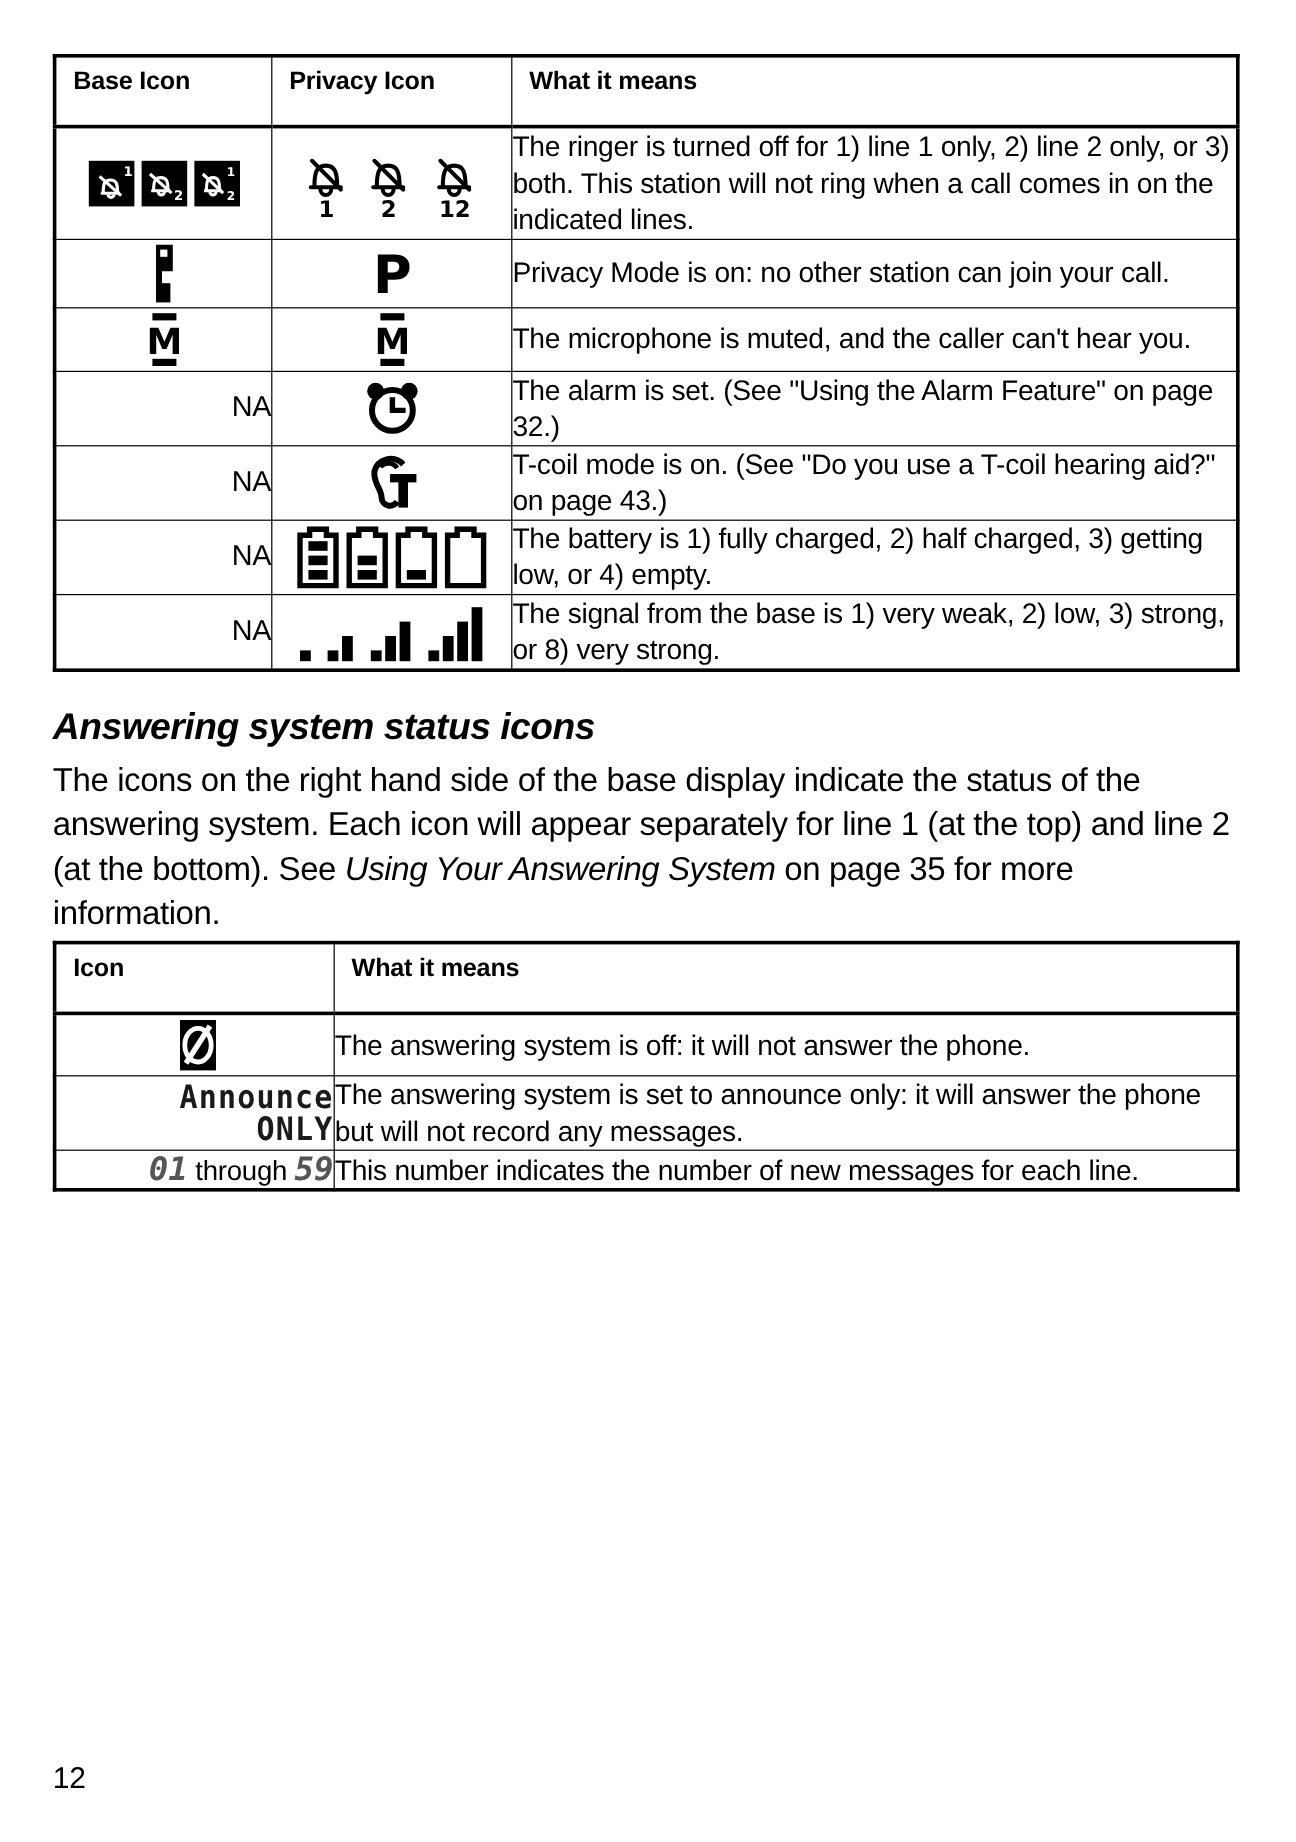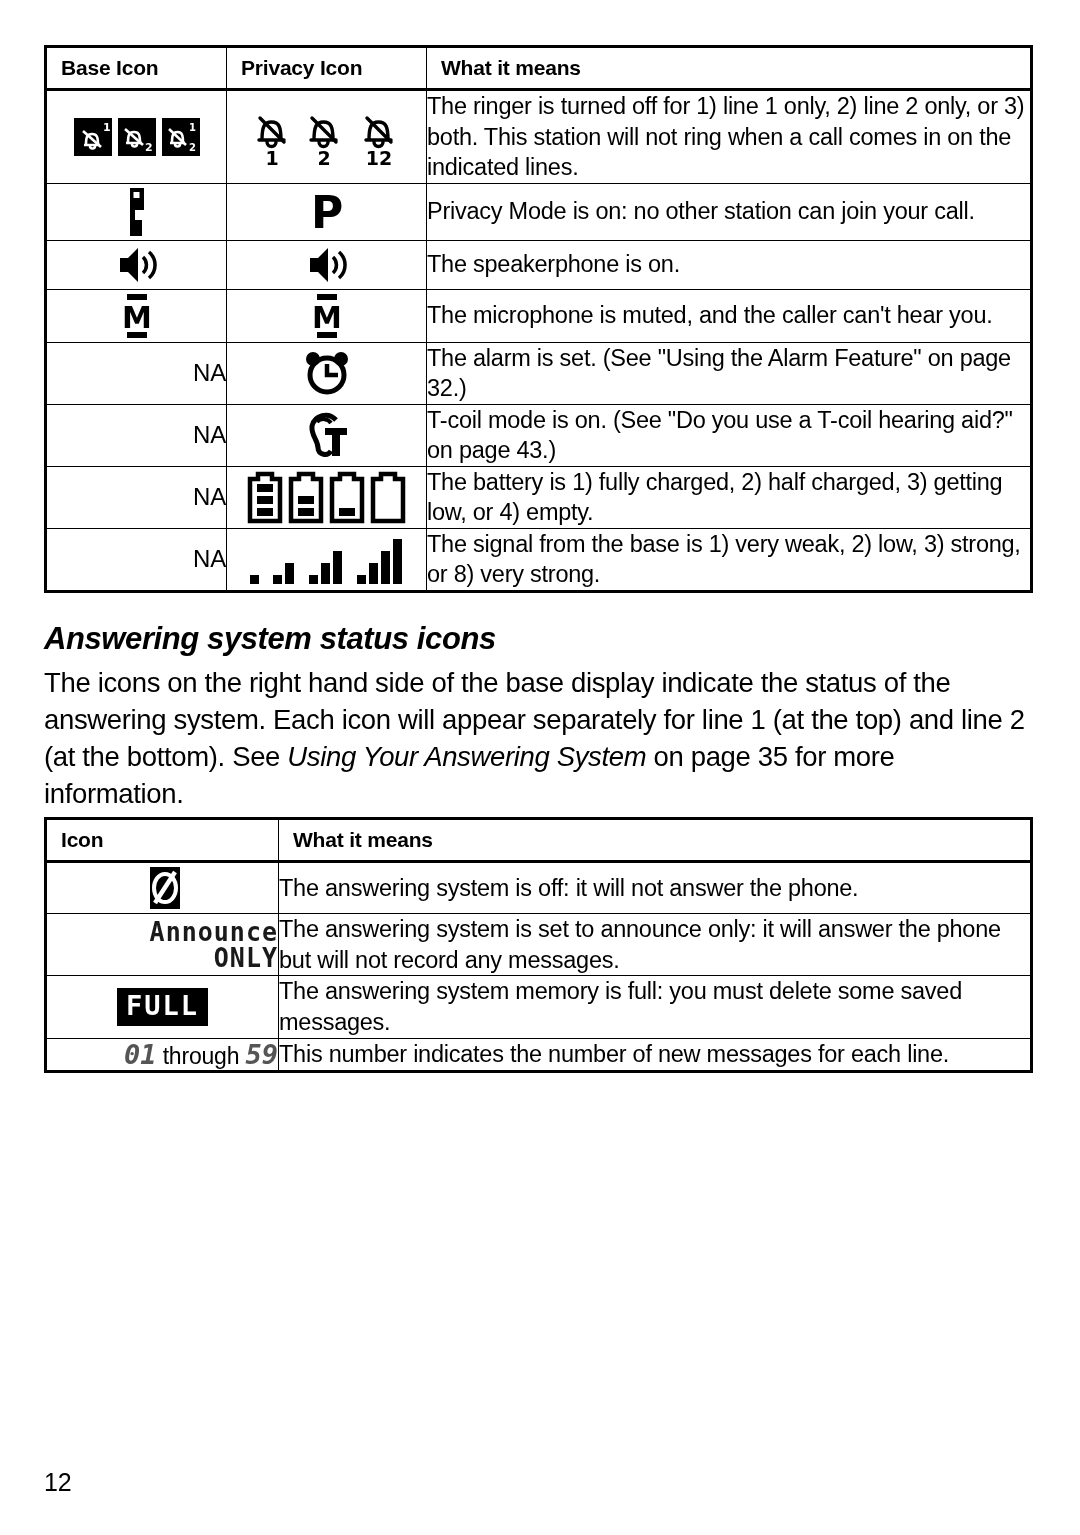--- a/index.html
+++ b/index.html
@@ -32,21 +32,21 @@
   table.icontable td, table.icontable th {
     border: 1.5px solid #000;
     padding: 0;
     vertical-align: middle;
   }
   table.icontable thead th {
     border-bottom: 3px solid #000;
     font-size: 21px;
     font-weight: bold;
     text-align: left;
-    padding: 8px 0 8px 14px;
+    padding: 8px 0 24px 14px;
     letter-spacing: -0.2px;
   }
   .col-base  { width: 181px; }
   .col-hand  { width: 200px; }
   .col-mean  { width: 605px; }
   .col-icon2 { width: 233px; }
   .col-mean2 { width: 753px; }
 
   td.iconcell {
     text-align: center;
@@ -256,41 +256,20 @@
         <td class="iconcell">
           <span>
             <svg class="svgico" style="margin:0 auto;" width="40" height="52" viewBox="0 0 40 52">
               <text x="20" y="42" text-anchor="middle" font-family="DejaVu Sans, sans-serif" font-size="44" font-weight="bold">P</text>
             </svg>
           </span>
         </td>
         <td class="meaning">Privacy Mode is on: no other station can join your call.</td>
       </tr>
 
-      <tr>
-        <td class="iconcell">
-          <span>
-            <svg class="svgico" style="margin:0 auto;" width="46" height="48" viewBox="0 0 46 48">
-              <path d="M6 17 h8 L24 7 V41 L14 31 H6 z" fill="#000"></path>
-              <path d="M29 16 a11 11 0 0 1 0 16" fill="none" stroke="#000" stroke-width="3.5"></path>
-              <path d="M35 11 a17 17 0 0 1 0 26" fill="none" stroke="#000" stroke-width="3.5"></path>
-            </svg>
-          </span>
-        </td>
-        <td class="iconcell">
-          <span>
-            <svg class="svgico" style="margin:0 auto;" width="46" height="48" viewBox="0 0 46 48">
-              <path d="M6 17 h8 L24 7 V41 L14 31 H6 z" fill="#000"></path>
-              <path d="M29 16 a11 11 0 0 1 0 16" fill="none" stroke="#000" stroke-width="3.5"></path>
-              <path d="M35 11 a17 17 0 0 1 0 26" fill="none" stroke="#000" stroke-width="3.5"></path>
-            </svg>
-          </span>
-        </td>
-        <td class="meaning">The speakerphone is on.</td>
-      </tr>
 
       <tr>
         <td class="iconcell">
           <span>
             <svg class="svgico" style="margin:0 auto;" width="30" height="52" viewBox="0 0 30 52">
               <rect x="5" y="4" width="20" height="6" fill="#000"></rect>
               <rect x="5" y="42" width="20" height="6" fill="#000"></rect>
               <text x="15" y="38" text-anchor="middle" font-family="DejaVu Sans, sans-serif" font-size="30" font-weight="bold">M</text>
             </svg>
           </span>
@@ -440,26 +419,20 @@
       </tr>
 
       <tr>
         <td class="lcd-block">
           <div class="lcd">Announce</div>
           <div class="lcd">ONLY</div>
         </td>
         <td class="meaning">The answering system is set to announce only: it will answer the phone but will not record any messages.</td>
       </tr>
 
-      <tr>
-        <td class="iconcell">
-          <span class="lcd-full">FULL</span>
-        </td>
-        <td class="meaning">The answering system memory is full: you must delete some saved messages.</td>
-      </tr>
 
       <tr>
         <td class="numrange">
           <span class="seg">01</span>
           <span>through</span>
           <span class="seg">59</span>
         </td>
         <td class="meaning">This number indicates the number of new messages for each line.</td>
       </tr>
 

